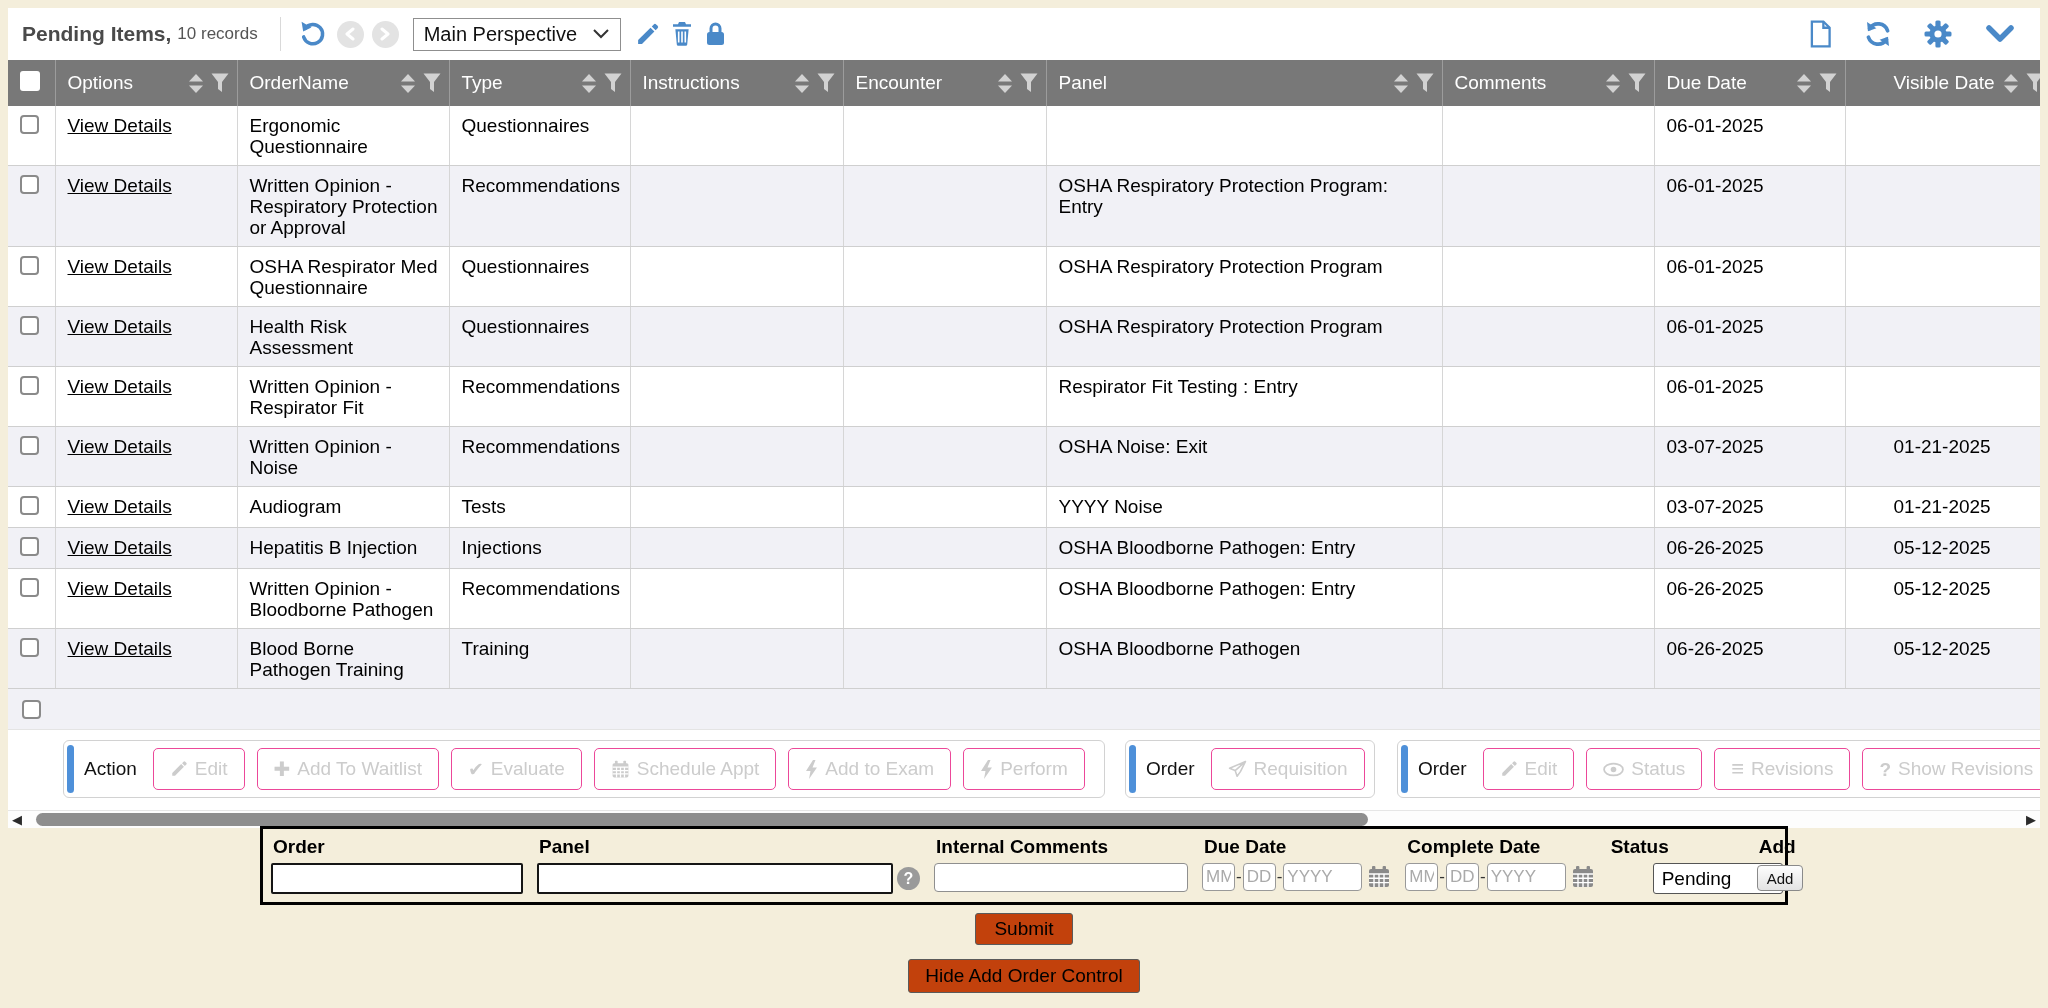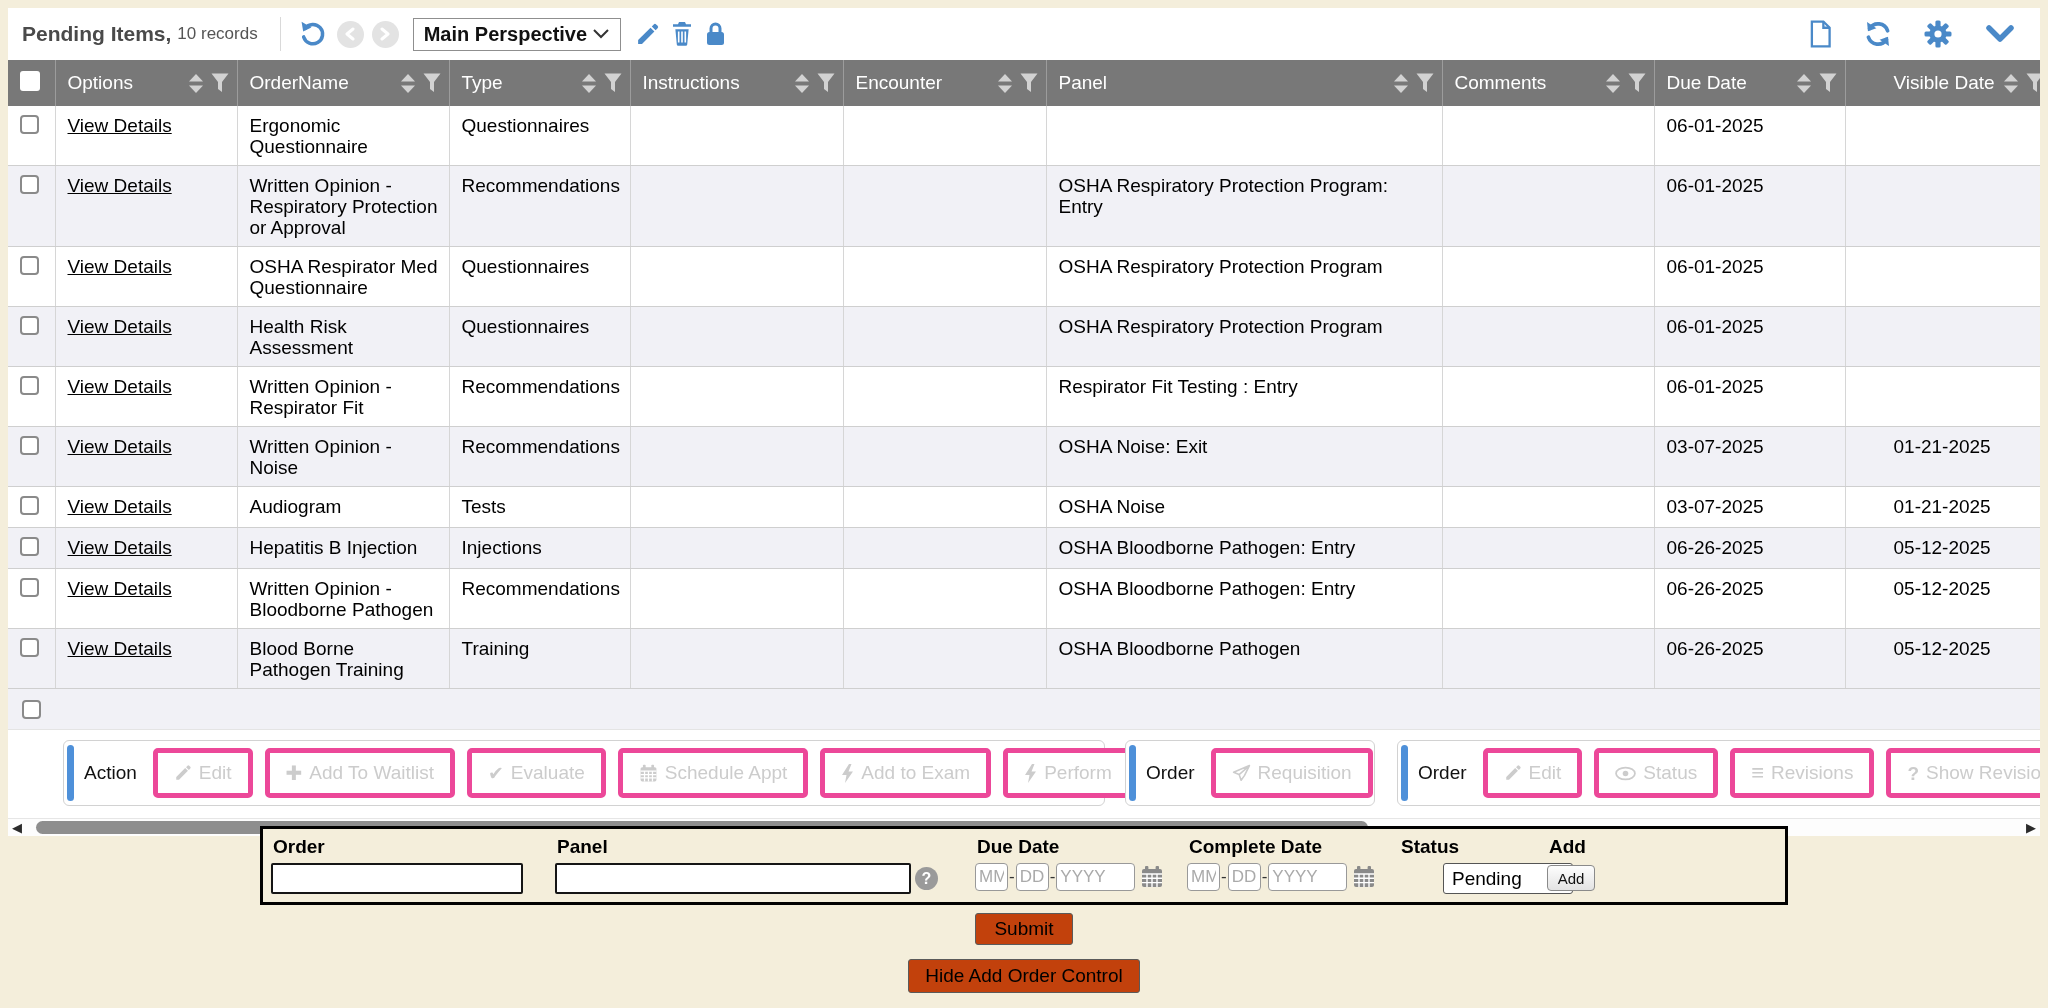--- a/index.html
+++ b/index.html
@@ -7,21 +7,21 @@
     font-family:"Liberation Sans","DejaVu Sans",sans-serif; }
   .app { position:absolute; left:8px; top:8px; width:2032px; background:#701a75; }
 
   
   .toolbar { height:52px; display:flex; align-items:center; background:#fff; padding:0 14px; }
   .tb-title { font-size:21px; font-weight:bold; color:#4a4a4a; }
   .tb-records { font-size:17px; color:#555; margin-left:6px; }
   .tb-div { width:1px; height:34px; background:#d9d9d9; margin:0 18px 0 22px; }
   .tb-btn { border:none; background:none; cursor:pointer; display:flex; align-items:center; margin-right:10px; }
   .circle-btn { width:27px; height:27px; border-radius:50%; background:#e3e3e3; display:flex; align-items:center; justify-content:center; margin-right:8px; }
-  .perspective { width:208px; height:33px; border:1px solid #8f8f8f; background:#fff; display:flex; align-items:center; padding:0 10px; margin:0 14px 0 6px; font-size:20px; color:#111; cursor:pointer;font-weight:bold; }
+  .perspective { width:208px; height:33px; border:1px solid #8f8f8f; background:#fff; display:flex; align-items:center; padding:0 10px; margin:0 14px 0 6px; font-size:20px; color:#111; cursor:pointer; }
   .perspective .caret { margin-left:auto; }
   .tb-right { margin-left:auto; display:flex; align-items:center; gap:22px; }
 
   
   table.grid { border-collapse:collapse; width:2032px; table-layout:fixed; }
   .grid th { background:#787878; color:#fff; font-weight:normal; font-size:19px; height:46px;
     text-align:left; padding:0 8px 0 12px; border-right:1px solid #9c9c9c; overflow:hidden; white-space:nowrap; }
   .grid th .th-inner { display:flex; align-items:center; }
   .grid th .hdr-icons { margin-left:auto; display:flex; align-items:center; gap:7px; padding-left:8px; }
   .grid td { font-size:19px; line-height:21px; color:#000; vertical-align:top;
@@ -37,21 +37,21 @@
 
   
   .actions { background:#fff; padding:10px 0 12px 0; display:flex; align-items:stretch; overflow:hidden; width:2032px; }
   .abar { position:relative; border:1px solid #d2d2d2; border-radius:6px; background:#fff; display:flex; align-items:center; gap:12px; padding:7px 12px 7px 20px; flex:none; }
   .abar::before { content:""; position:absolute; left:3px; top:4px; bottom:4px; width:7px; border-radius:4px; background:#4e90d9; }
   .abar .abar-label { font-size:19px; color:#111; margin-right:4px; white-space:nowrap; }
   .abar-0 { margin-left:55px; width:1042px; }
   .abar-1 { margin-left:20px; width:250px; }
   .abar-2 { margin-left:22px; width:720px; }
   .abtn { display:flex; align-items:center; gap:7px; font-size:19px; color:#ccc; background:#fff;
-    border:5px solid #ec4899; border-radius:5px; padding:9px 16px; white-space:nowrap; cursor:default; }
+    border:1px solid #ec4899; border-radius:5px; padding:9px 16px; white-space:nowrap; cursor:default; }
   .abtn .glyph { font-size:18px; color:#ccc; display:flex; align-items:center; }
 
   
   .hscroll { position:relative; height:18px; background:#fdfdfd; border-top:1px solid #e6e6e6; }
   .hs-thumb { position:absolute; left:28px; top:2px; width:1332px; height:13px; background:#8e8e8e; border-radius:7px; cursor:pointer; }
   .hs-arrow { position:absolute; top:1px; font-size:13px; color:#2b2b2b; cursor:pointer; }
   .hs-left { left:4px; } .hs-right { right:4px; }
 
   
   .order-form { width:1528px; margin:36px auto 0 auto; border:3px solid #000; background:#f4eedb; padding:5px 8px 8px 8px; display:flex; }
@@ -420,21 +420,21 @@
           <td>03-07-2025</td>
           <td>01-21-2025</td>
         </tr>
         <tr>
           <td><span class="cbx"></span></td>
           <td><a class="viewdetails">View Details</a></td>
           <td>Audiogram</td>
           <td>Tests</td>
           <td></td>
           <td></td>
-          <td>OSHA Noise</td>
+          <td>YYYY Noise</td>
           <td></td>
           <td>03-07-2025</td>
           <td>01-21-2025</td>
         </tr>
         <tr class="alt">
           <td><span class="cbx"></span></td>
           <td><a class="viewdetails">View Details</a></td>
           <td>Hepatitis B Injection</td>
           <td>Injections</td>
           <td></td>
@@ -588,20 +588,24 @@
     </div>
     <div class="gap14"></div>
     <div class="of-col" style="width:392px">
       <span class="of-label">Panel</span>
       <div class="of-row">
         <input class="inp-heavy inp-panel" style="">
         <span class="help-q">?</span>
       </div>
     </div>
     <div class="gap14"></div>
+    <div class="of-col" style="width:262px">
+      <span class="of-label">Internal Comments</span>
+      <input class="inp-light" style="">
+    </div>
     <div class="gap14"></div>
     <div class="of-col" style="width:198px">
       <span class="of-label">Due Date</span>
       <div class="of-row">
         <input class="inp-date w-mm" placeholder="MM" style="">
           <span class="dash">-</span>
         <input class="inp-date w-dd" placeholder="DD" style="">
           <span class="dash">-</span>
         <input class="inp-date w-yy" placeholder="YYYY" style="">
         <span style="margin-left:5px">

